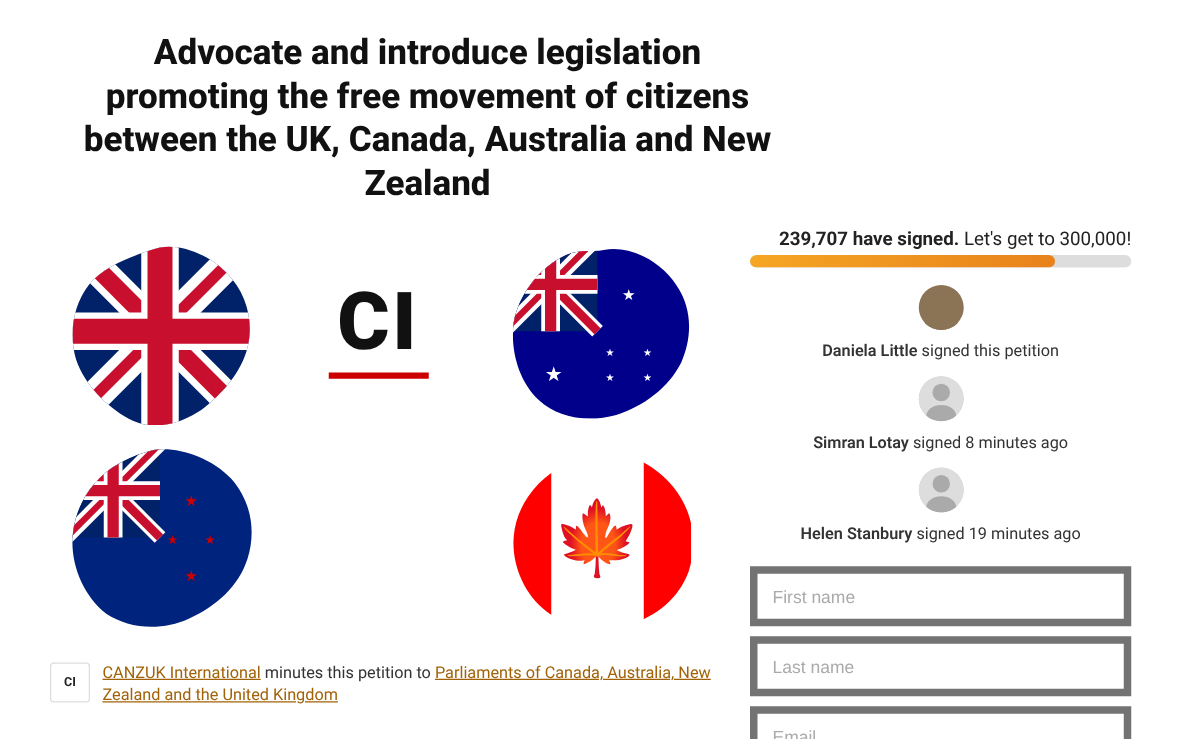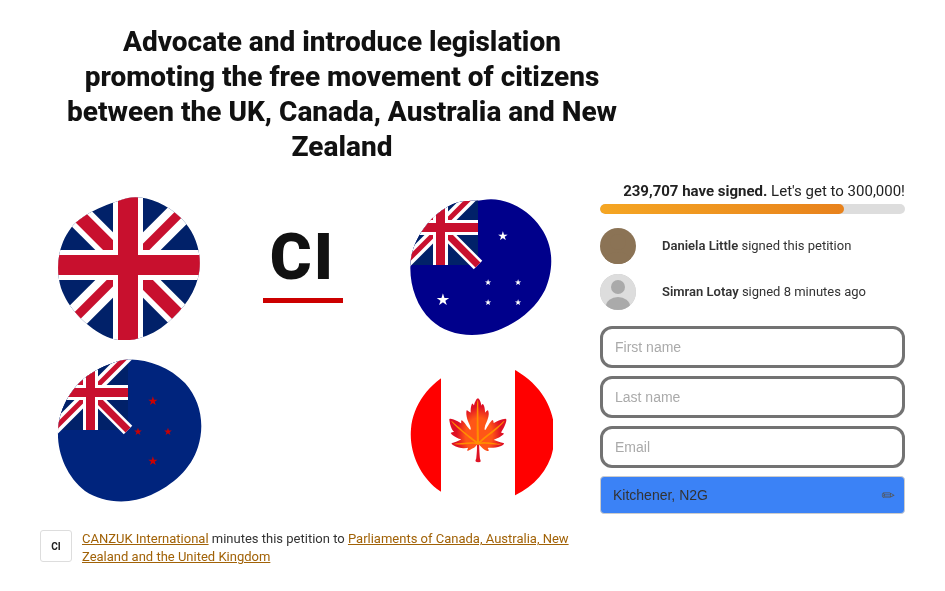--- a/index.html
+++ b/index.html
@@ -129,22 +129,23 @@
       height: 100%;
       border-radius: 5px;
       background: linear-gradient(to right, #f5a623, #e8821c);
     }
     .signers-list {
       margin-bottom: 16px;
     }
     .signer-item {
       display: flex;
       align-items: center;
-      gap: 26px;
+      gap: 10px;
       margin-bottom: 10px;
+      flex-direction: column;
     }
     .avatar {
       width: 36px;
       height: 36px;
       border-radius: 50%;
       background: #ccc;
       flex-shrink: 0;
       overflow: hidden;
       display: flex;
       align-items: center;
@@ -162,22 +163,22 @@
       font-weight: 600;
     }
     .form-section {
       display: flex;
       flex-direction: column;
       gap: 8px;
     }
     .form-input {
       width: 100%;
       padding: 10px 12px;
-      border: 3px solid #737373;
-      border-radius: 12px;
+      border: 6px solid #737373;
+      border-radius: 0;
       font-size: 14px;
       color: #999;
       outline: none;
       background: #fff;
     }
     .form-input::placeholder {
       color: #aaa;
     }
     .location-field {
       position: relative;
@@ -362,20 +363,33 @@
               <circle cx="18" cy="13" r="7" fill="#aaa"></circle>
               <ellipse cx="18" cy="32" rx="12" ry="9" fill="#aaa"></ellipse>
             </svg>
           </div>
           <div class="signer-info">
             <span class="signer-name">Simran Lotay</span>
             <span> signed 8 minutes ago</span>
           </div>
         </div>
 
+        <div class="signer-item">
+          <div class="avatar">
+            <svg width="36" height="36" viewBox="0 0 36 36">
+              <circle cx="18" cy="18" r="18" fill="#ddd"></circle>
+              <circle cx="18" cy="13" r="7" fill="#aaa"></circle>
+              <ellipse cx="18" cy="32" rx="12" ry="9" fill="#aaa"></ellipse>
+            </svg>
+          </div>
+          <div class="signer-info">
+            <span class="signer-name">Helen Stanbury</span>
+            <span> signed 19 minutes ago</span>
+          </div>
+        </div>
       </div>
 
       <div class="form-section">
         <input class="form-input" type="text" placeholder="First name" style="">
         <input class="form-input" type="text" placeholder="Last name" style="">
         <input class="form-input" type="email" placeholder="Email" style="">
         <div class="location-field">
           <input type="text" value="Kitchener, N2G" id="location-input" style="">
           <span class="location-edit-icon">✏</span>
         </div>

